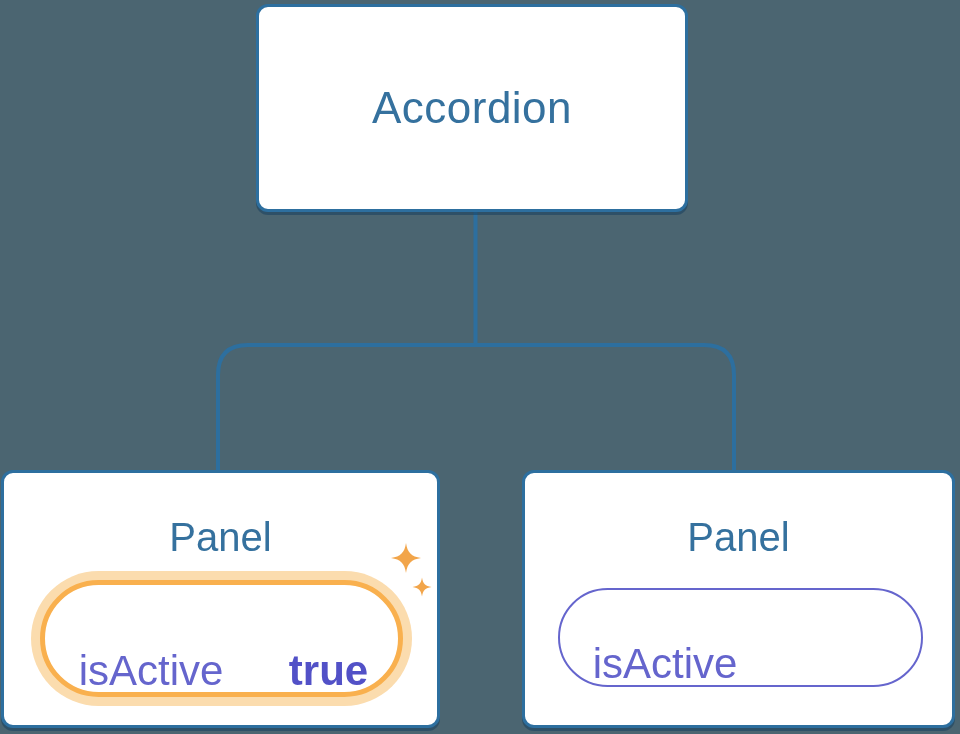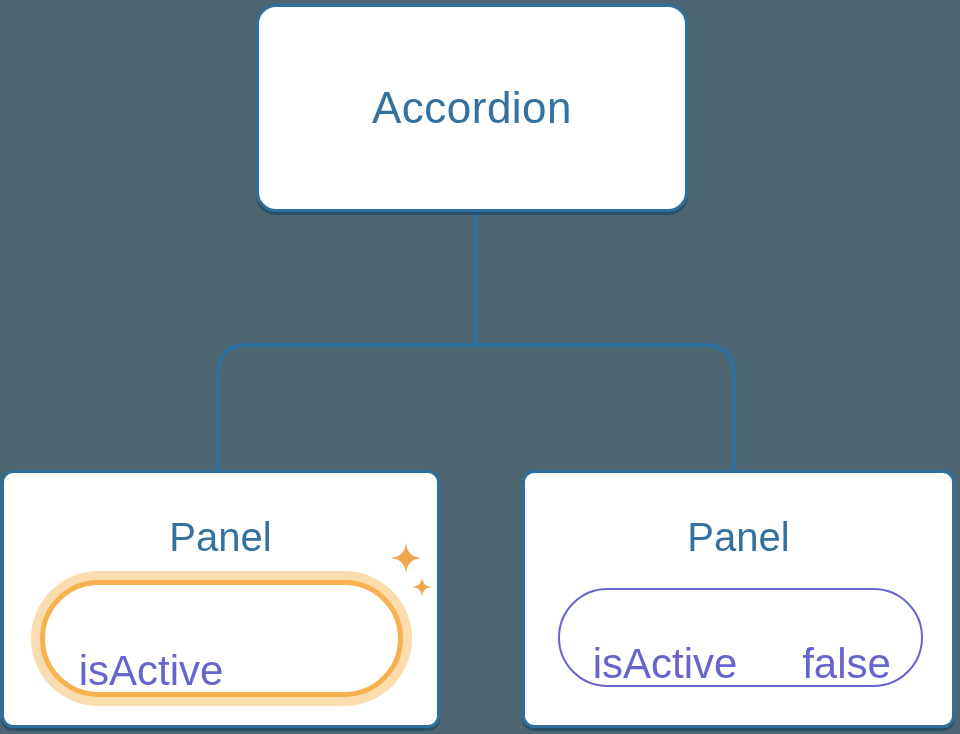--- a/index.html
+++ b/index.html
@@ -31,21 +31,21 @@
   .node {
     position: absolute;
     background: var(--node-bg, #ffffff);
     border: 3px solid var(--line-blue, #2d6f9f);
     box-shadow: 0 3px 0 rgba(24, 64, 94, 0.55);
     box-sizing: border-box;
   }
   .root-node {
     left: 256px; top: 4px;
     width: 432px; height: 208px;
-    border-radius: 20px;
+    border-radius: 12px;
     display: flex;
     align-items: center;
     justify-content: center;
   }
   .root-title {
     font-size: 44px;
     font-weight: 500;
     letter-spacing: 0.5px;
     color: var(--node-text-blue, #35719e);
   }
@@ -124,29 +124,29 @@
 
   <div class="node root-node">
     <span class="root-title">Accordion</span>
   </div>
 
   <div class="node panel-node panel-active">
     <div class="panel-title">Panel</div>
     <div class="pill pill-active">
       <span class="cell cell-name">isActive</span>
       <span class="divider"></span>
+      <span class="cell cell-value">true</span>
     </div>
     <svg class="sparkles" viewBox="0 0 58 66" aria-hidden="true">
       <path d="M0,-1 C0.09,-0.36 0.36,-0.09 1,0 C0.36,0.09 0.09,0.36 0,1 C-0.09,0.36 -0.36,0.09 -1,0 C-0.36,-0.09 -0.09,-0.36 0,-1 Z" transform="translate(24,21) scale(15)"></path>
       <path d="M0,-1 C0.09,-0.36 0.36,-0.09 1,0 C0.36,0.09 0.09,0.36 0,1 C-0.09,0.36 -0.36,0.09 -1,0 C-0.36,-0.09 -0.09,-0.36 0,-1 Z" transform="translate(40,50) scale(9.5)"></path>
     </svg>
   </div>
 
   <div class="node panel-node panel-inactive">
     <div class="panel-title">Panel</div>
     <div class="pill pill-inactive">
       <span class="cell cell-name">isActive</span>
       <span class="divider"></span>
-      <span class="cell cell-value">false</span>
     </div>
   </div>
 
 </div>
 
 </body></html>

